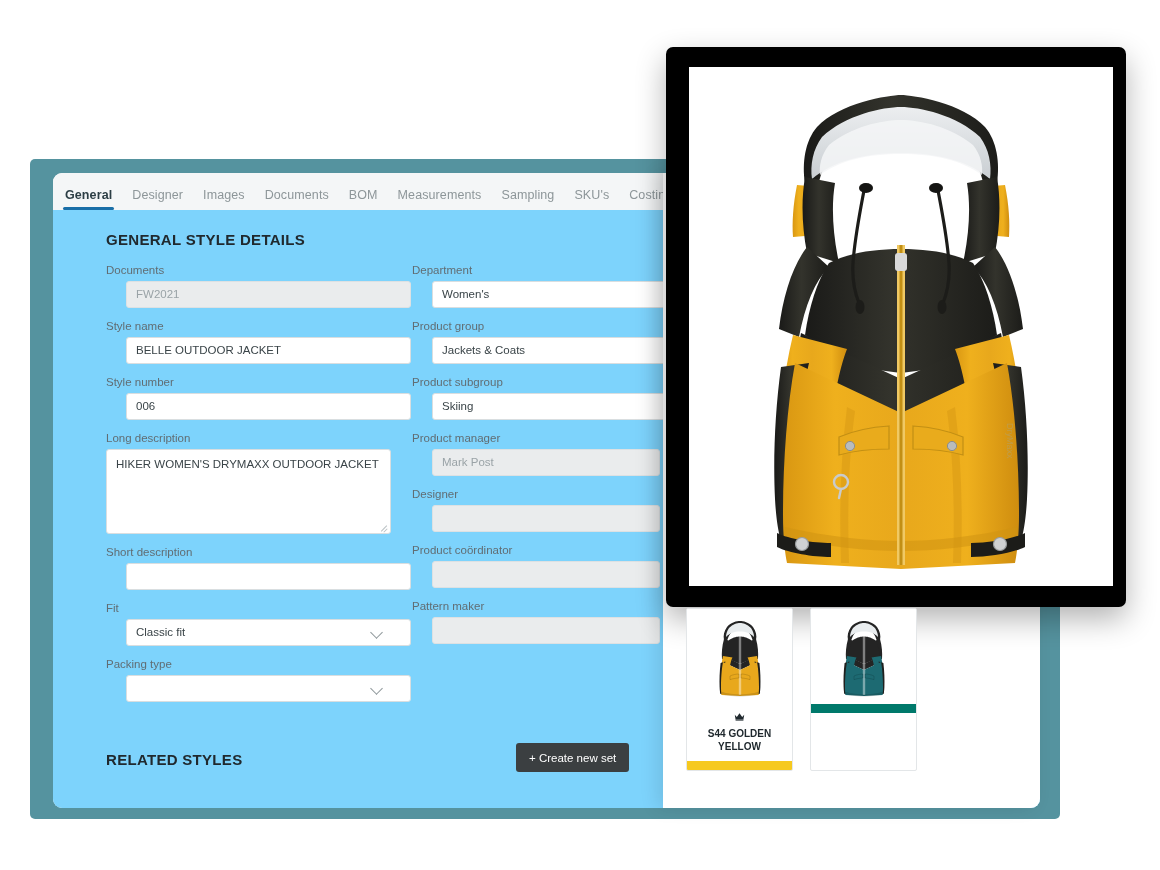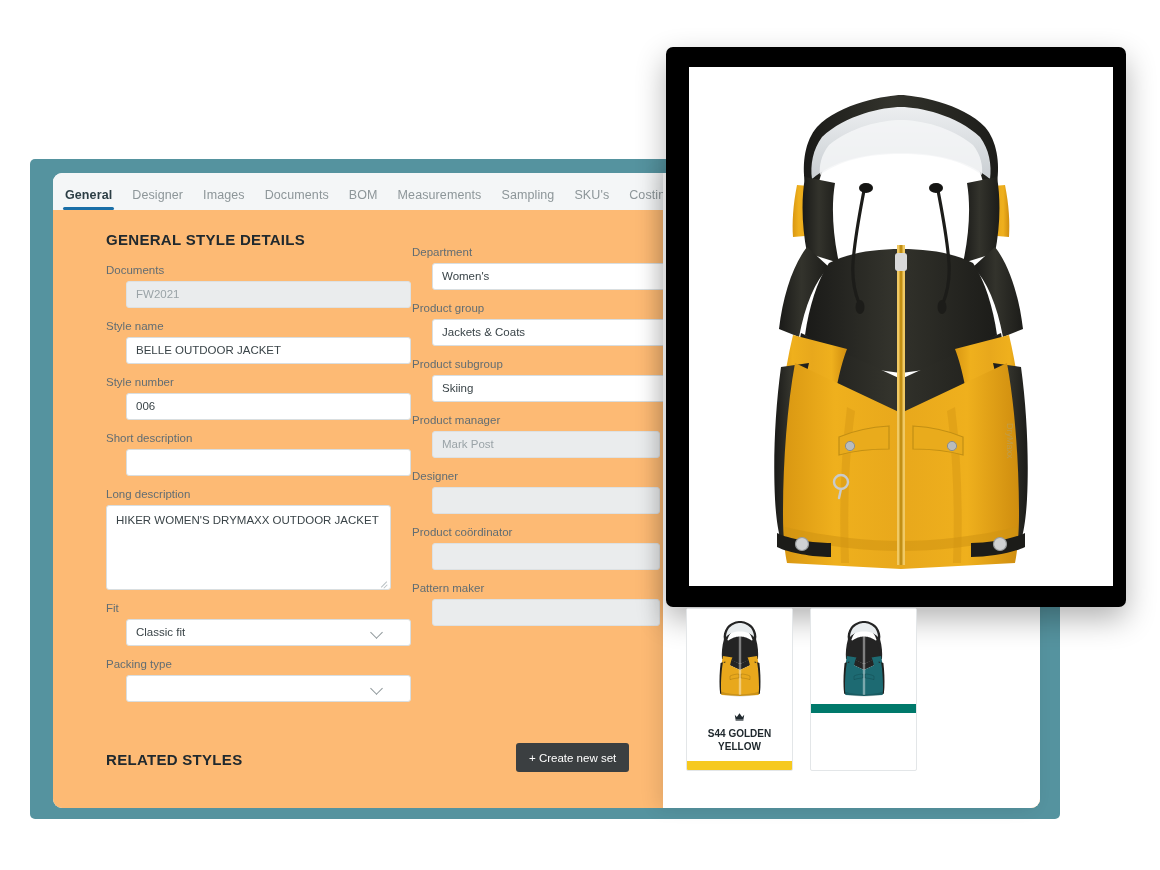--- a/index.html
+++ b/index.html
@@ -64,34 +64,34 @@
     content:"";
     position:absolute; left:8px; right:8px; bottom:0;
     height:3px; background:#1a6fa8; border-radius:2px;
   }
 
   
   .form-area {
     position: absolute;
     left: 0; top: 37px;
     width: 987px; height: 598px;
-    background:#fdba74;
+    background:#7dd3fc;
   }
   .section-title {
     position:absolute;
     font-size: 15px;
     font-weight: bold;
     color: #20292e;
     letter-spacing: .3px;
   }
   #sec-general { left: 53px; top: 21px; }
   #sec-related { left: 53px; top: 541px; }
 
   .col-left  { position:absolute; left:53px;  top:53px; width: 285px; }
-  .col-right { position:absolute; left:359px; top:35px; width: 285px; }
+  .col-right { position:absolute; left:359px; top:53px; width: 285px; }
 
   .field { margin-bottom: 11px; position:relative; }
   .field .lbl {
     display:block;
     font-size: 11.5px;
     color: #616d73;
     margin-bottom: 4px;
     line-height: 14px;
   }
   .ctl {
@@ -266,30 +266,30 @@
           <span class="lbl">Style name</span>
           <div class="ctl">BELLE OUTDOOR JACKET</div>
         </div>
 
         <div class="field">
           <span class="lbl">Style number</span>
           <div class="ctl">006</div>
         </div>
 
         <div class="field">
-          <span class="lbl">Short description</span>
-          <div class="ctl"></div>
-        </div>
-
-        <div class="field">
           <span class="lbl">Long description</span>
           <div class="textarea">
             <span>HIKER WOMEN'S DRYMAXX OUTDOOR JACKET</span>
             <span class="resizer"></span>
           </div>
+        </div>
+
+        <div class="field">
+          <span class="lbl">Short description</span>
+          <div class="ctl"></div>
         </div>
 
         <div class="field">
           <span class="lbl">Fit</span>
           <div class="select-wrap">
             <div class="ctl">Classic fit</div>
             <span class="chev"></span>
           </div>
         </div>
 

